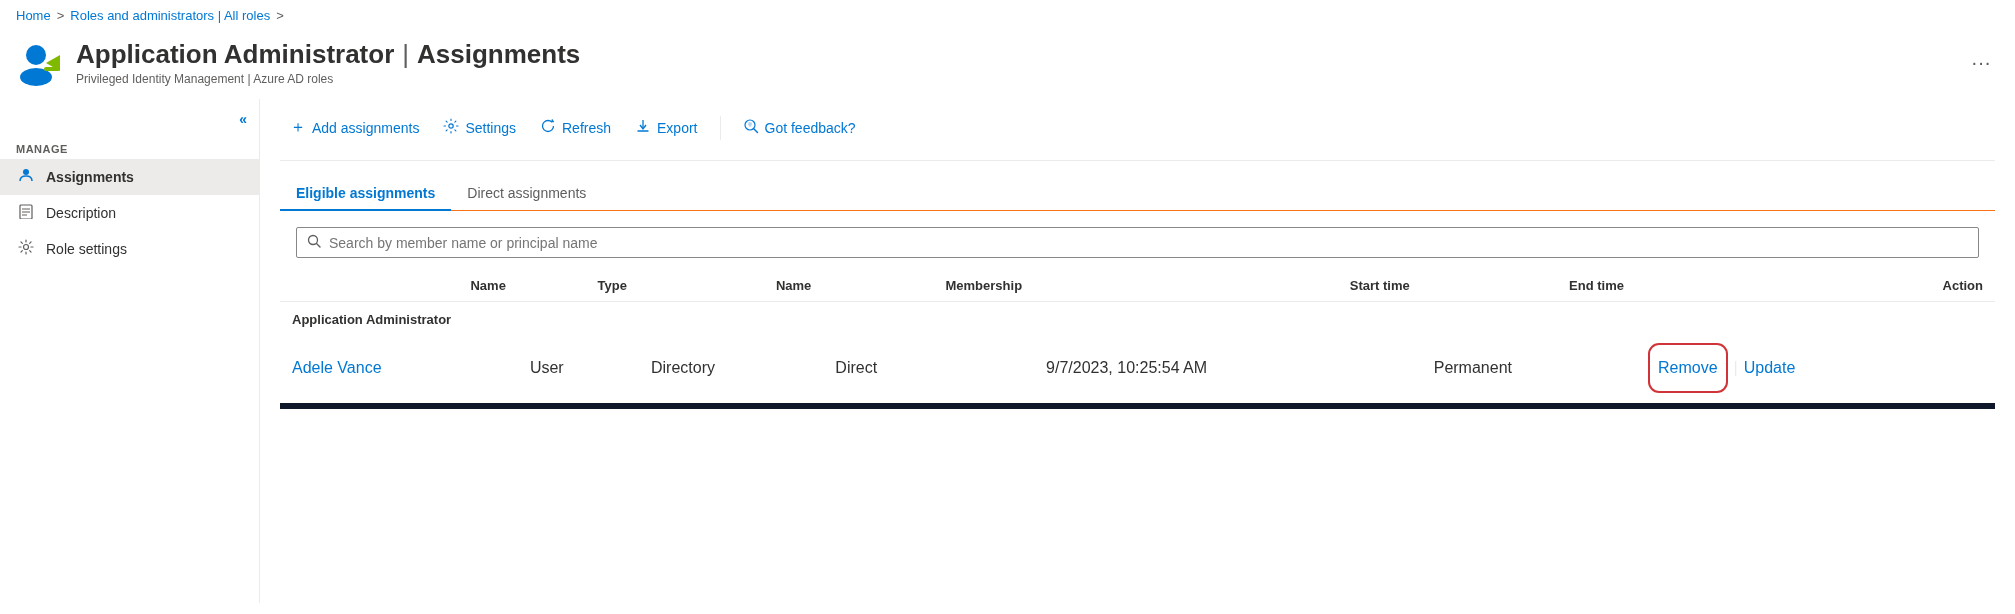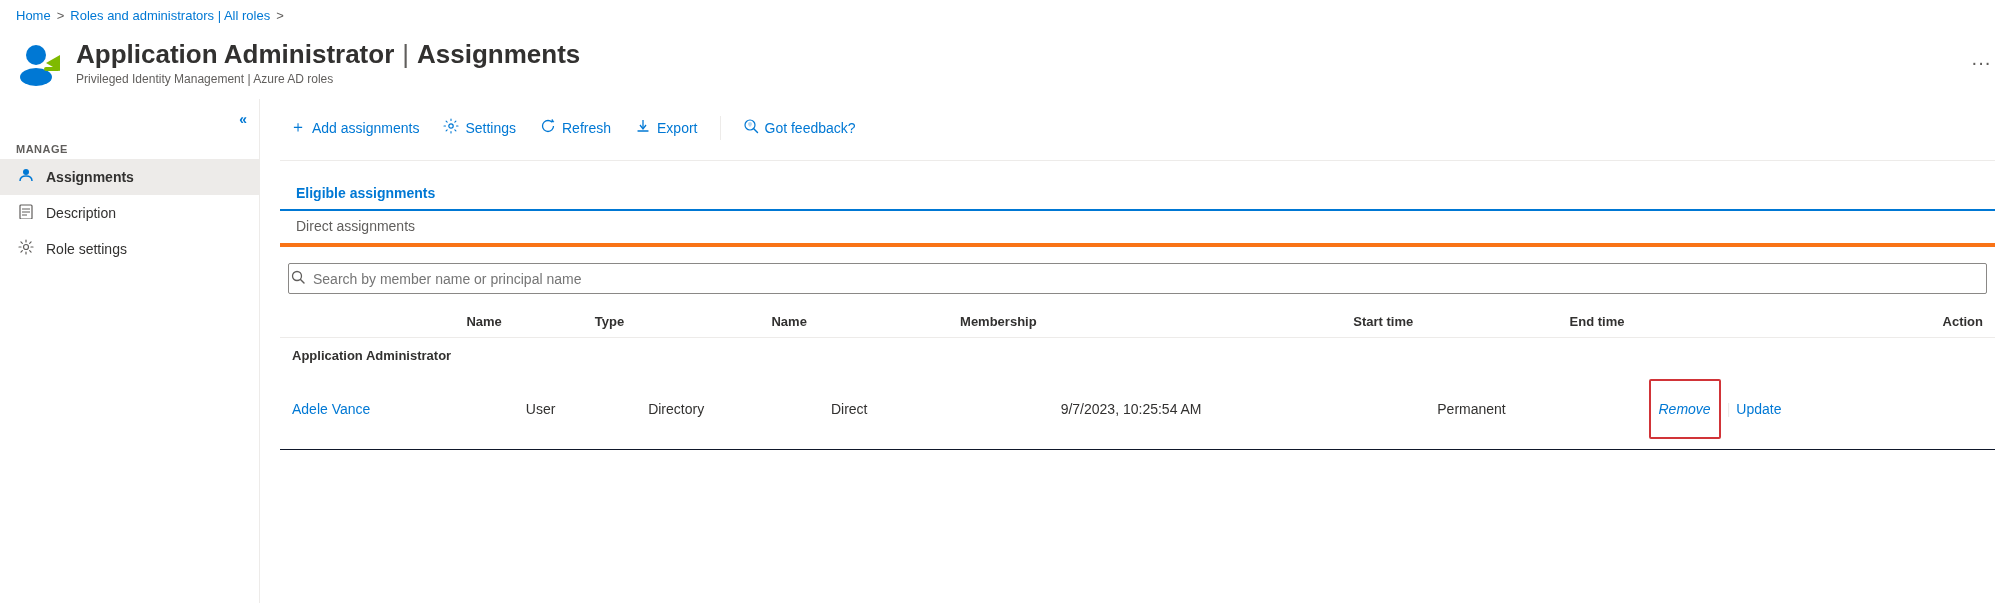--- a/index.html
+++ b/index.html
@@ -132,44 +132,43 @@
       background: #edebe9;
       margin: 0 8px;
     }
     .toolbar-icon { font-size: 16px; }
 
     
     .tabs {
       display: flex;
       gap: 0;
       margin-top: 16px;
-      border-bottom: 4px solid #f97316;
-      flex-direction: column;
+      border-bottom: 1px solid #f97316;
     }
     .tab {
       padding: 8px 16px;
       cursor: pointer;
       font-size: 14px;
       color: #605e5c;
       border-bottom: 2px solid transparent;
       margin-bottom: -1px;
     }
     .tab.active {
       color: #0078d4;
       border-bottom: 2px solid #0078d4;
       font-weight: 600;
     }
 
     
     .search-container {
-      margin: 16px 8px 12px;
+      margin: 16px 16px 12px;
       border: 1px solid #8a8886;
       display: flex;
       align-items: center;
-      padding: 6px 2px;
+      padding: 6px 10px;
       gap: 8px;
       border-radius: 2px;
       justify-content: center;
     }
     .search-icon { color: #605e5c; font-size: 14px; }
     .search-input {
       border: none;
       outline: none;
       font-size: 14px;
       color: #323130;
@@ -185,39 +184,38 @@
     .data-table th {
       text-align: right;
       padding: 8px 12px;
       font-weight: 600;
       font-size: 13px;
       color: #323130;
       border-bottom: 1px solid #edebe9;
     }
     .data-table td {
       padding: 10px 12px;
-      font-size: 14px;
-      color: #323130;
-      border-bottom: 1px solid #0f172a;
+      font-size: 16px;
+      color: #323130;
+      border-bottom: 6px solid #0f172a;
     }
     .group-header td {
       font-weight: 600;
       padding: 10px 12px 6px;
       border-bottom: none;
       font-size: 13px;
     }
     .link-cell { color: #0078d4; cursor: pointer; }
     .action-cell { display: flex; align-items: center; gap: 4px; }
     .action-remove {
       color: #0078d4;
       cursor: pointer;
       border: 2px solid #d13438;
-      padding: 20px 8px;
-      border-radius: 2px;
-      font-style: italic;
+      padding: 14px 8px;
+      border-radius: 11px;
     }
     .action-sep { color: #edebe9; margin: 0 2px; }
     .action-update { color: #0078d4; cursor: pointer; }
   </style>
 </head>
 <body>
 
 <div class="breadcrumb">
   <a>Home</a>
   <span>&gt;</span>

